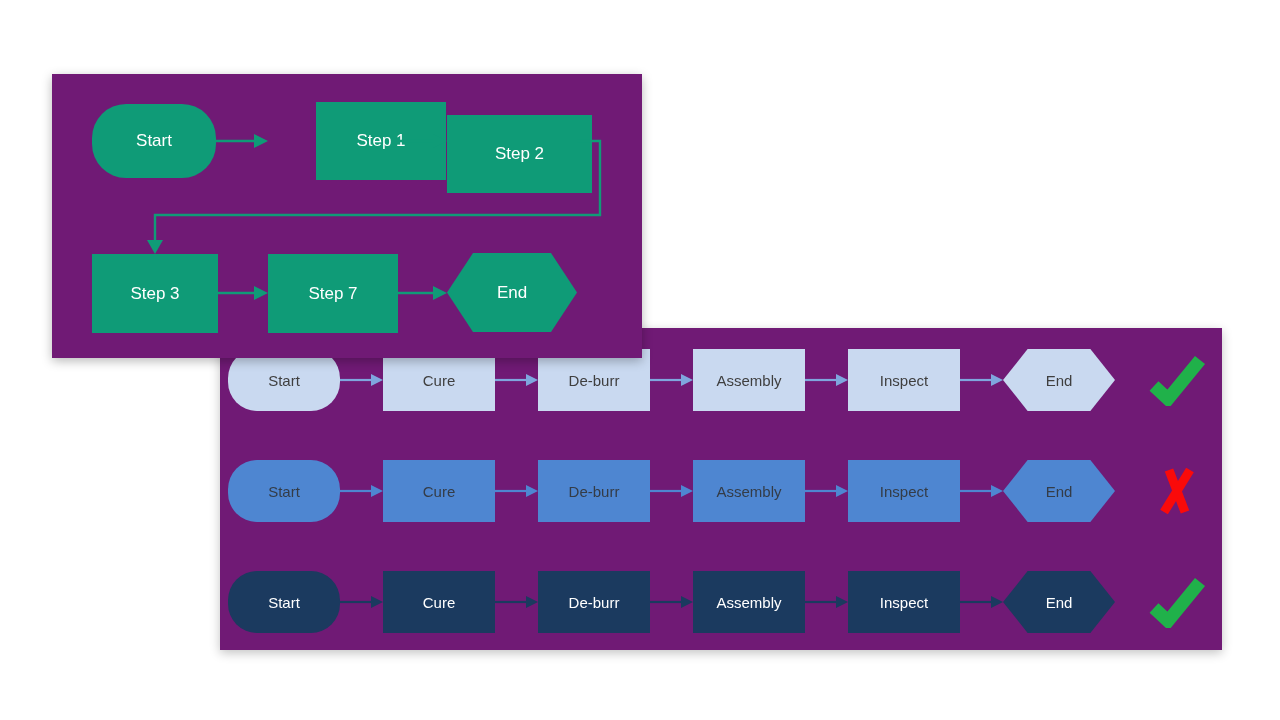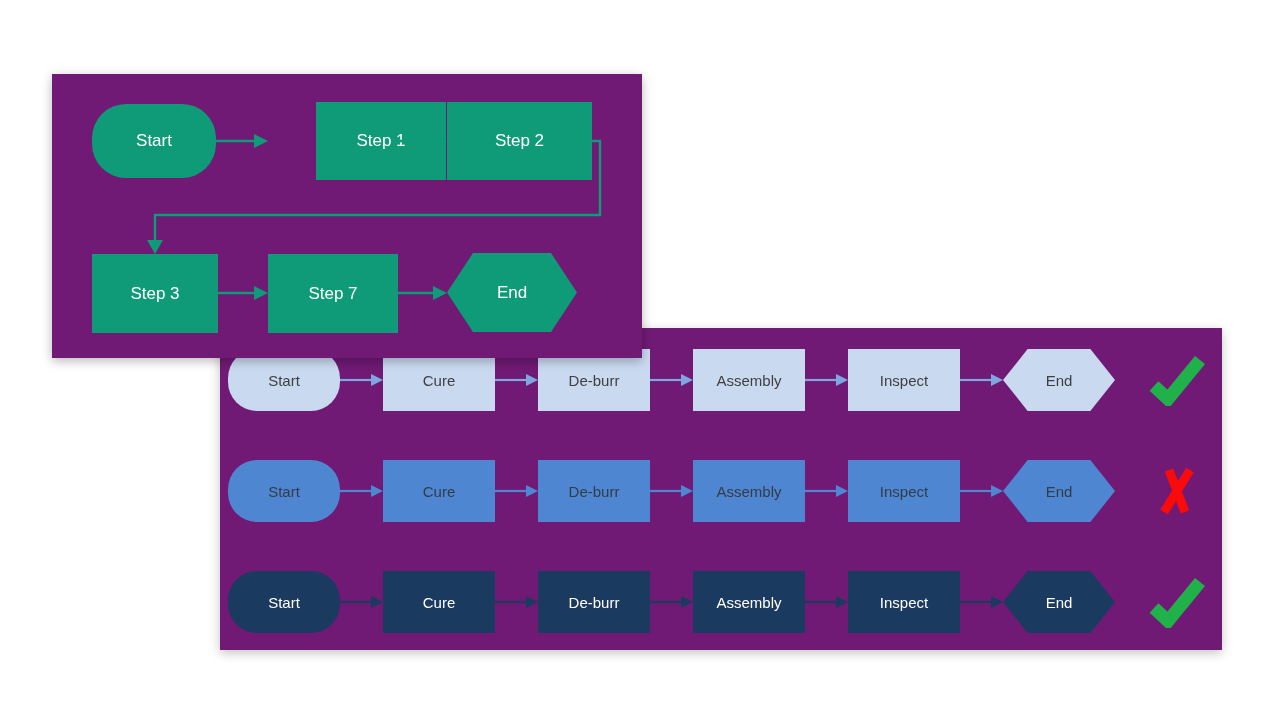--- a/index.html
+++ b/index.html
@@ -34,21 +34,21 @@
     position: absolute;
     background: var(--teal);
     color: var(--node_text);
     display: flex;
     align-items: center;
     justify-content: center;
     font-size: 17px;
   }
   .g-start  { left: 40px;  top: 30px;  width: 124px; height: 74px; border-radius: 34px; }
   .g-step1  { left: 216px; top: 28px;  width: 130px; height: 78px; margin-left: 48px; }
-  .g-step2  { left: 395px; top: 28px;  width: 145px; height: 78px; }
+  .g-step2  { left: 395px; top: 41px;  width: 145px; height: 78px; }
   .g-step3  { left: 40px;  top: 180px; width: 126px; height: 79px; }
   .g-step4  { left: 216px; top: 180px; width: 130px; height: 79px; }
   .g-end    { left: 395px; top: 179px; width: 130px; height: 79px;
               clip-path: polygon(20% 0%, 80% 0%, 100% 50%, 80% 100%, 20% 100%, 0% 50%); }
 
   .g-connectors { position: absolute; left: 0; top: 0; pointer-events: none; }
   .g-connectors line, .g-connectors polyline {
     stroke: var(--teal); stroke-width: 2.4px; fill: none;
   }
   .g-connectors polygon { fill: var(--teal); }

